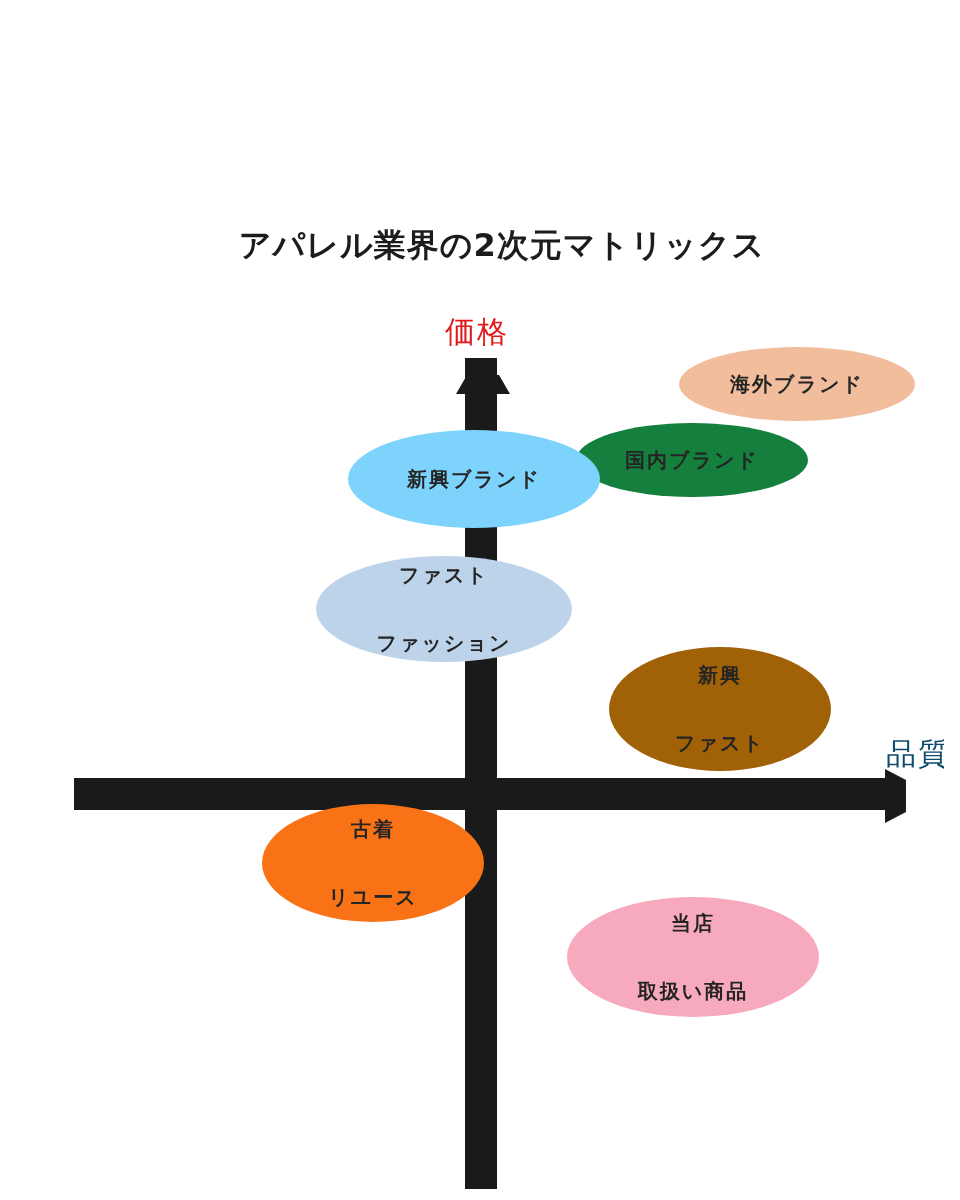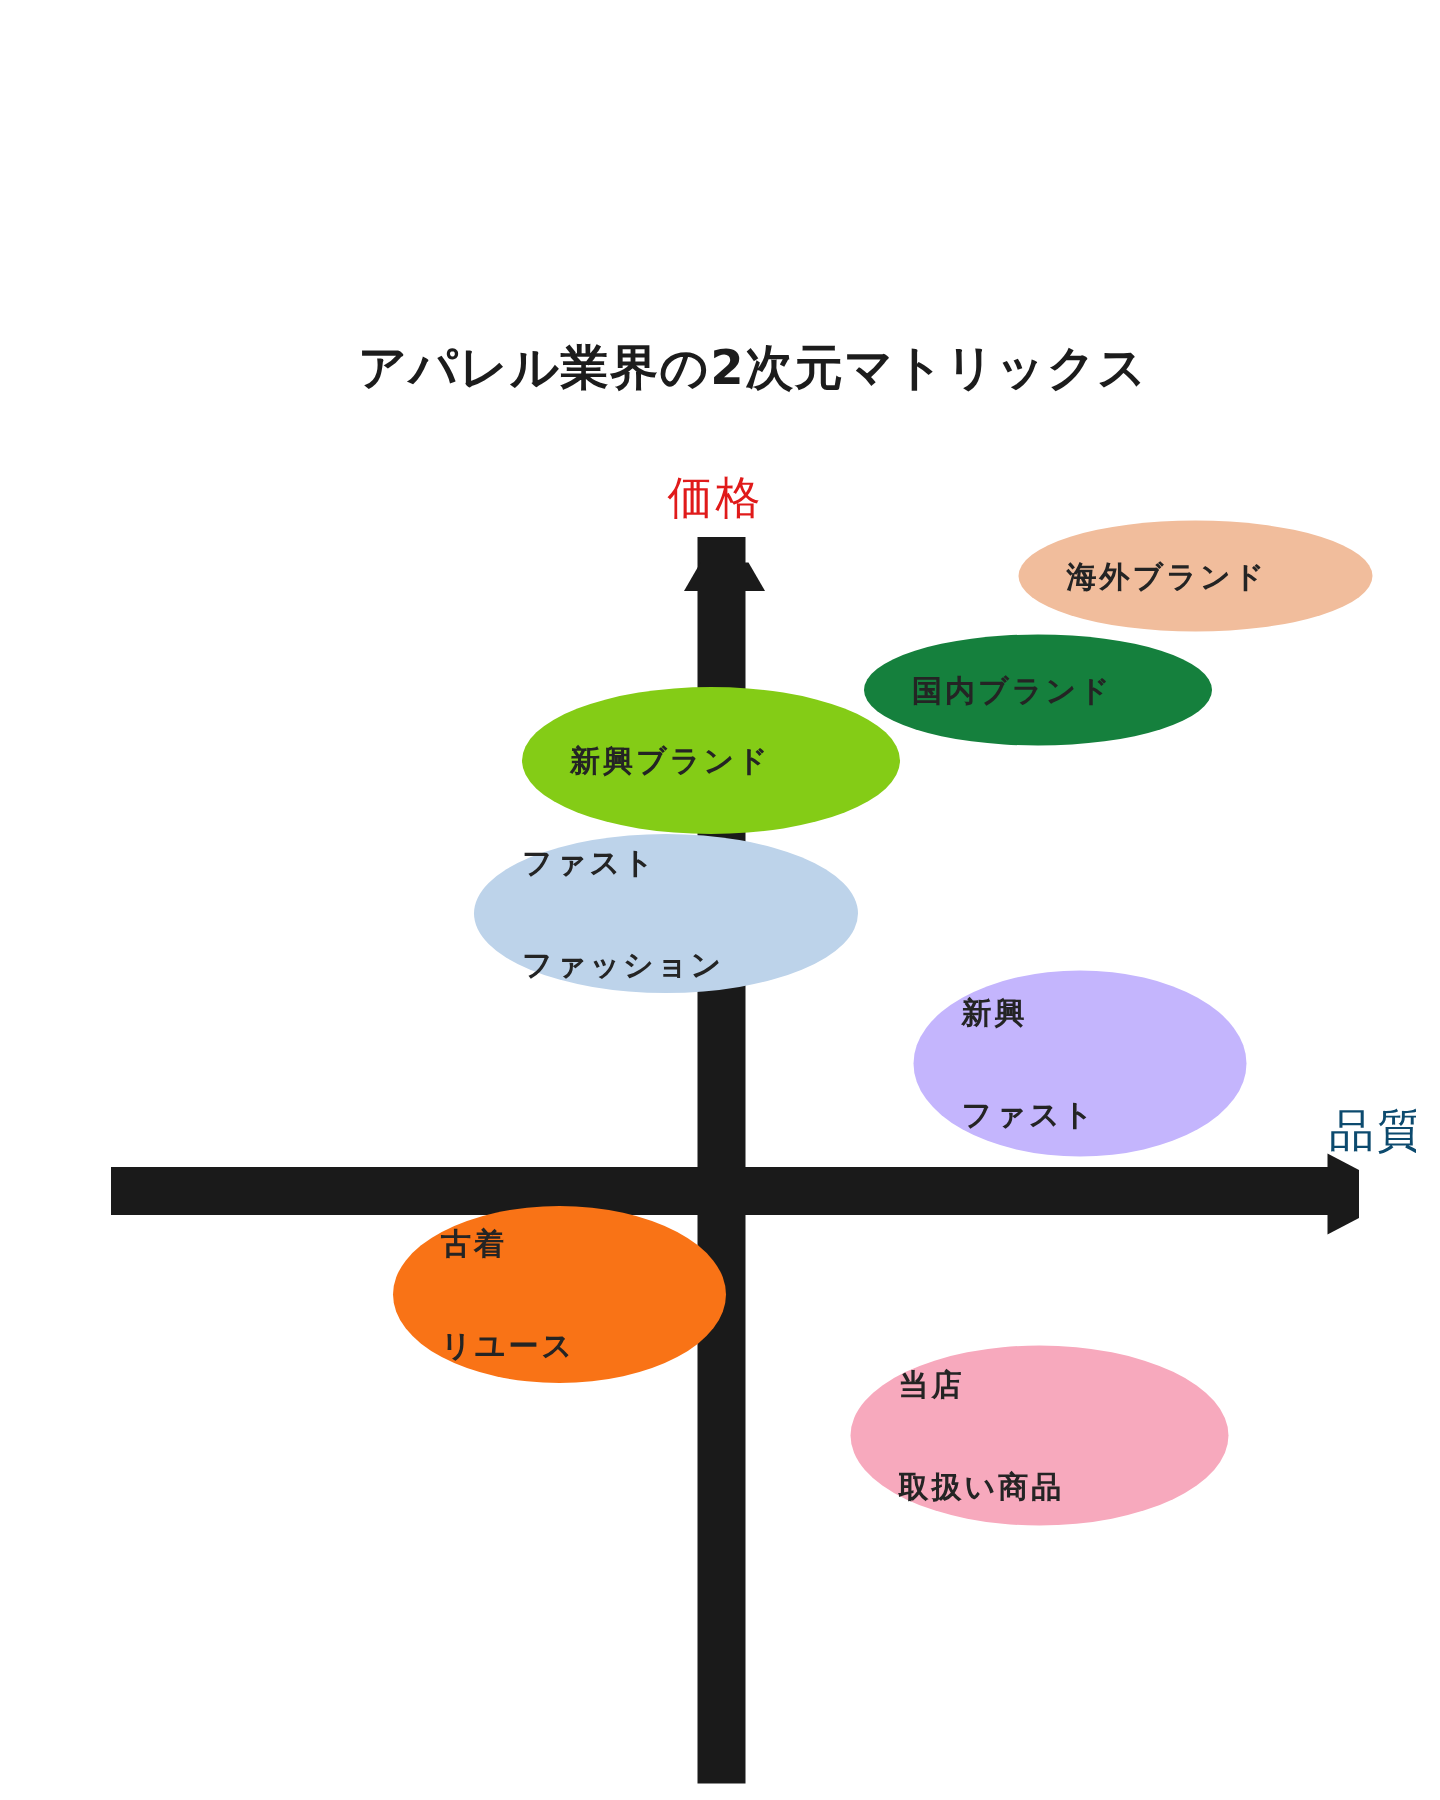--- a/index.html
+++ b/index.html
@@ -71,20 +71,21 @@
     border-top: 11px solid transparent;
     border-bottom: 11px solid transparent;
     border-left: 21px solid #1a1a1a;
     z-index: 1;
   }
   .bubble {
     position: absolute;
     border-radius: 50%;
     display: flex;
     flex-direction: column;
+    align-items: center;
     justify-content: center;
     gap: 16px;
     z-index: 2;
   }
   .bubble .line {
     font-size: 20px;
     font-weight: bold;
     color: #242424;
     letter-spacing: 2px;
     line-height: 1;
@@ -107,30 +108,30 @@
   <div class="harrow"></div>
 
   <div class="bubble" style="left: 647px; top: 315px; width: 236px; height: 74px; background-color: rgb(241, 189, 156);">
     <span class="line">海外ブランド</span>
   </div>
 
   <div class="bubble" style="left: 544px; top: 391px; width: 232px; height: 74px; background-color: #15803d;">
     <span class="line">国内ブランド</span>
   </div>
 
-  <div class="bubble" style="left: 316px; top: 426px; width: 252px; height: 98px; background-color: #84cc16;">
+  <div class="bubble" style="left: 316px; top: 398px; width: 252px; height: 98px; background-color: #7dd3fc;">
     <span class="line">新興ブランド</span>
   </div>
 
   <div class="bubble" style="left: 284px; top: 524px; width: 256px; height: 106px; background-color: rgb(189, 211, 234);">
     <span class="line">ファスト</span>
     <span class="line">ファッション</span>
   </div>
 
-  <div class="bubble" style="left: 577px; top: 615px; width: 222px; height: 124px; background-color: #c4b5fd;">
+  <div class="bubble" style="left: 577px; top: 615px; width: 222px; height: 124px; background-color: #a16207;">
     <span class="line">新興</span>
     <span class="line">ファスト</span>
   </div>
 
   <div class="bubble" style="left: 230px; top: 772px; width: 222px; height: 118px; background-color: #f97316;">
     <span class="line">古着</span>
     <span class="line">リユース</span>
   </div>
 
   <div class="bubble" style="left: 535px; top: 865px; width: 252px; height: 120px; background-color: rgb(247, 169, 189);">

